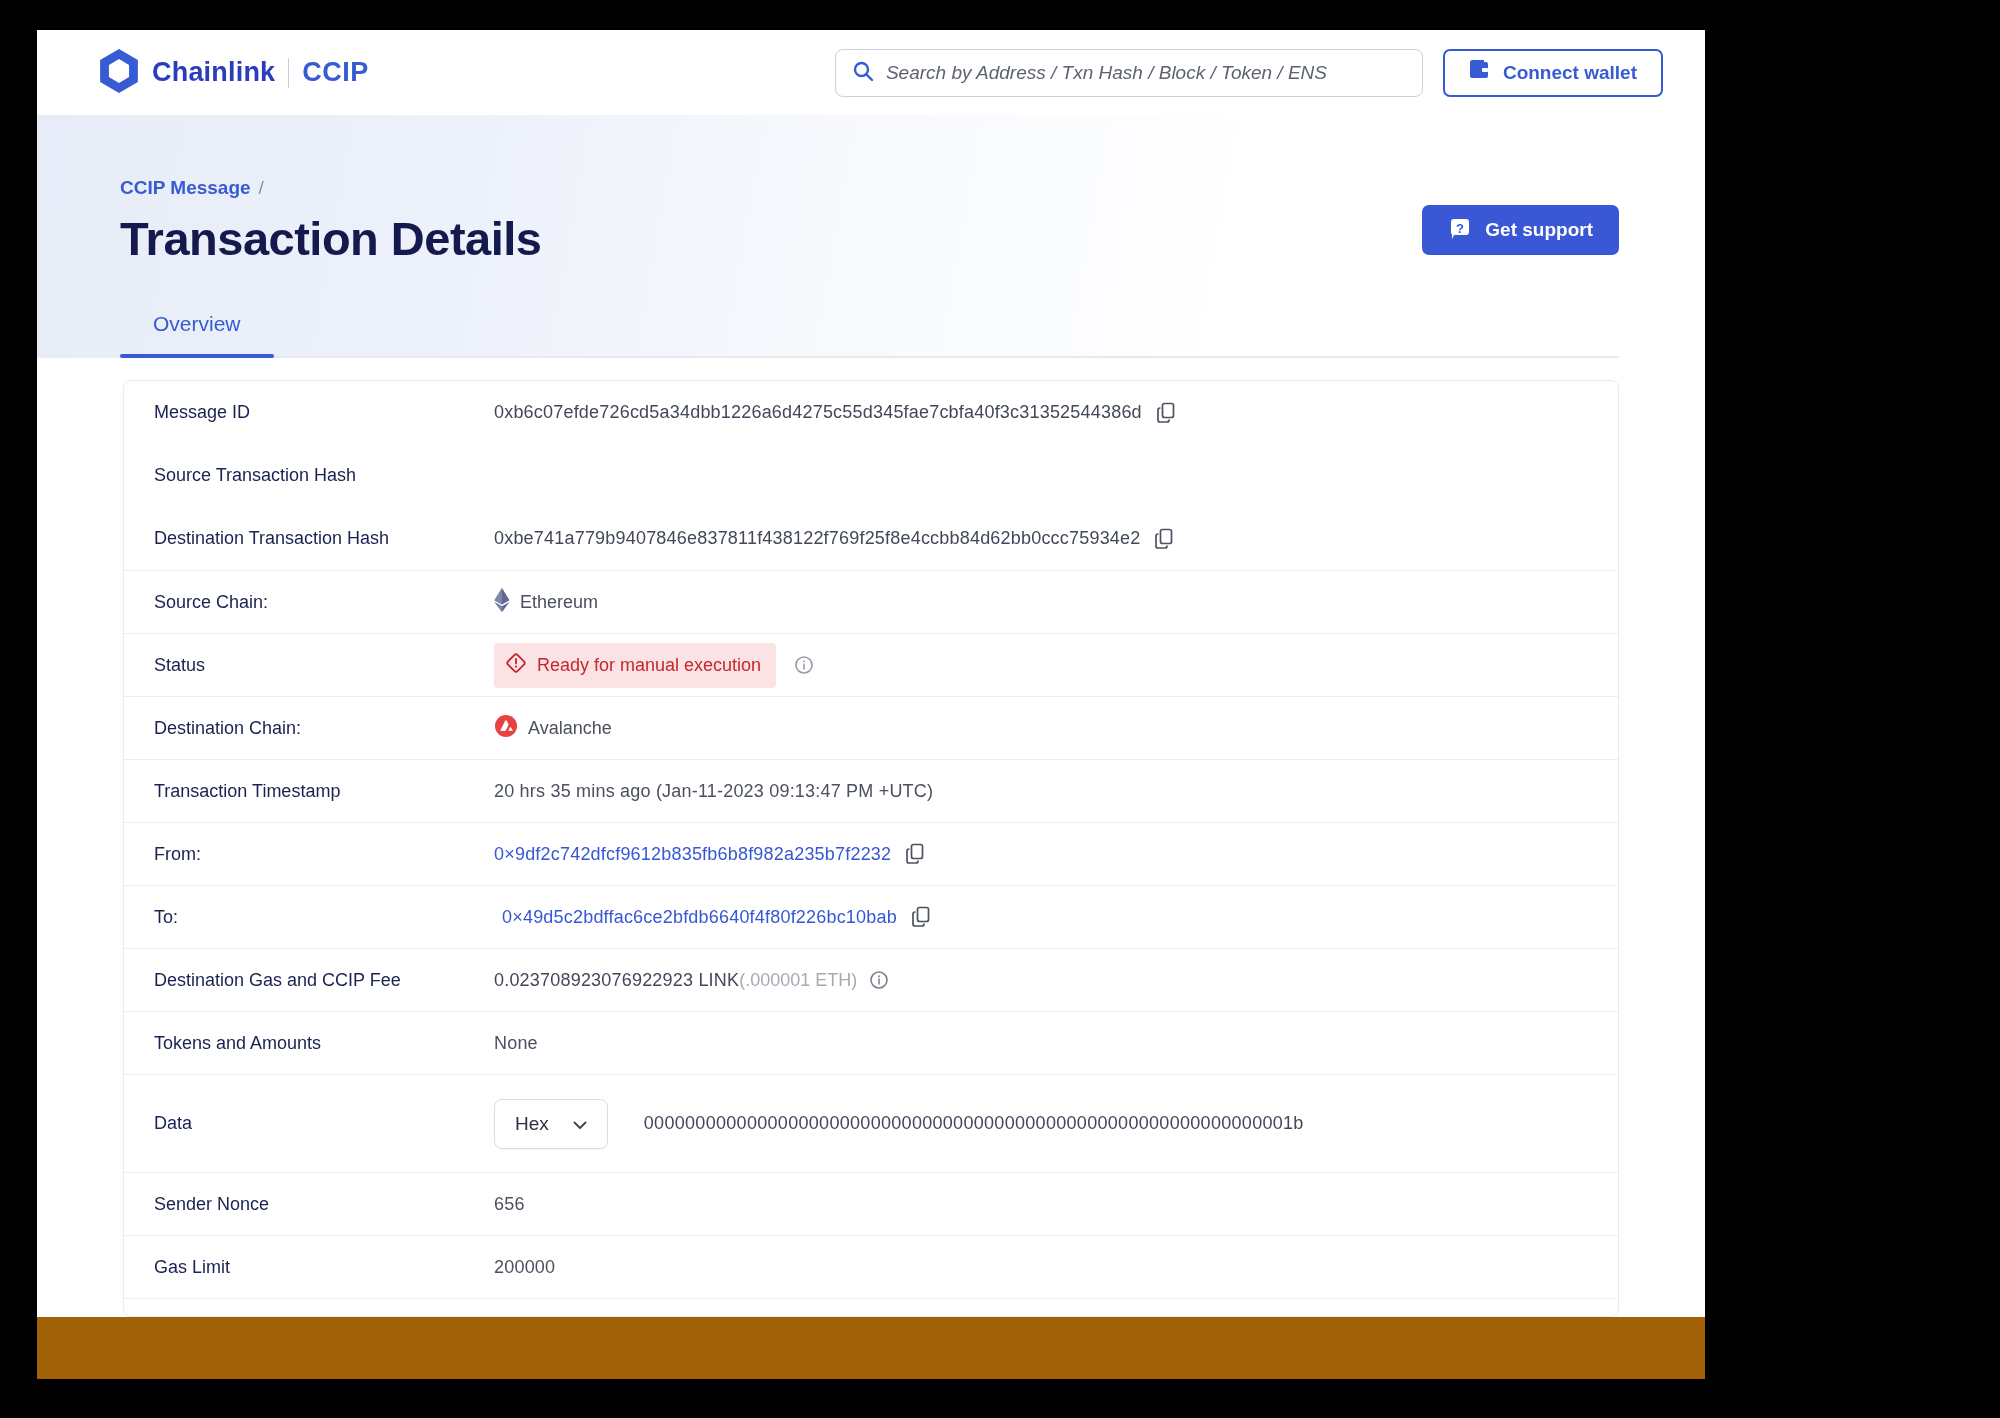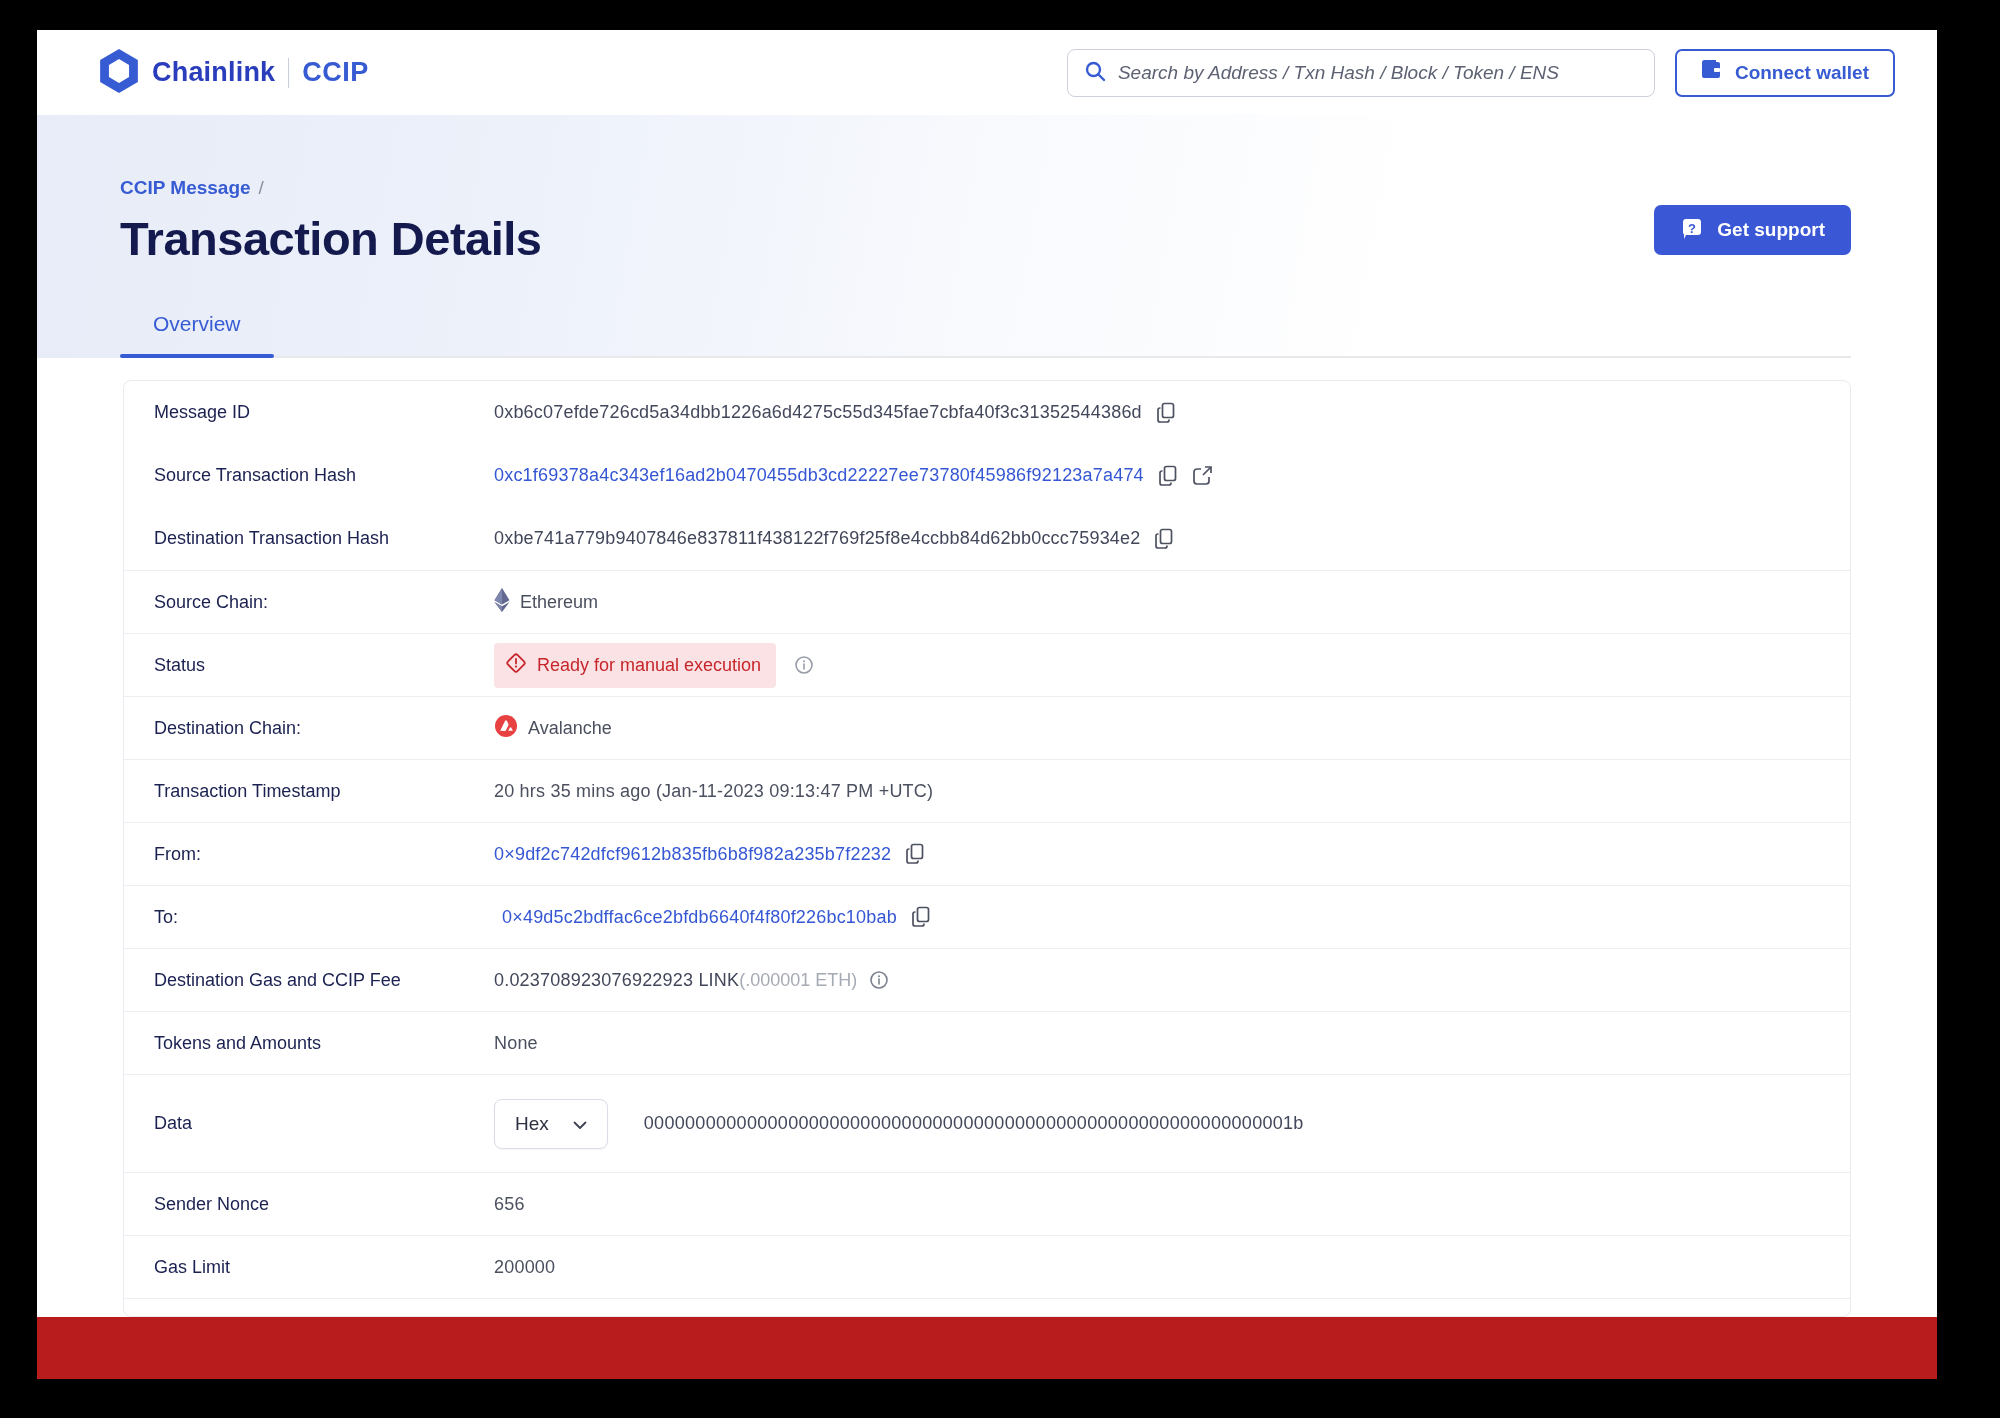--- a/index.html
+++ b/index.html
@@ -1,17 +1,17 @@
 <!DOCTYPE html>
 <html><head>
 <meta charset="utf-8">
 <style>
   * { margin:0; padding:0; box-sizing:border-box; }
   html,body { width:2000px; height:1418px; background:#000; font-family:"Liberation Sans", sans-serif; }
-  .screen { position:absolute; left:37px; top:30px; width:1900px; height:1349px; background:#b91c1c; overflow:hidden; }
+  .screen { position:absolute; left:37px; top:30px; width:1668px; height:1349px; background:#a16207; overflow:hidden; }
 
   
   .header { height:85px; display:flex; align-items:center; padding:0 42px 0 62px; background:#fff; }
   .brand { display:flex; align-items:center; gap:13px; }
   .brand-name { font-size:27px; font-weight:700; color:#2a3dbd; letter-spacing:.2px; }
   .brand-sep { width:1px; height:30px; background:#c9cedb; }
   .brand-product { font-size:27px; font-weight:700; color:#375bd2; letter-spacing:.5px; }
   .header-right { margin-left:auto; display:flex; align-items:center; gap:20px; }
   .search-box { display:flex; align-items:center; width:588px; height:48px; border:1px solid #ccd1dc; border-radius:8px; background:#fff; padding:0 16px; gap:12px; }
   .search-box input { border:none; outline:none; flex:1; font-size:19px; font-style:italic; color:#3d4355; font-family:Liberation Sans, sans-serif; background:transparent; }
@@ -130,36 +130,20 @@
             <svg width="20" height="22" viewBox="0 0 20 22" fill="none">
               <rect x="6.5" y="1.5" width="11" height="14" rx="2" stroke="#4d5261" stroke-width="1.7"></rect>
               <path d="M4.5 6H4a2 2 0 0 0-2 2v10a2 2 0 0 0 2 2h7a2 2 0 0 0 2-2v-.5" stroke="#4d5261" stroke-width="1.7"></path>
             </svg>
           </button>
         </div>
       </div>
 
       <div class="row">
         <div class="row-label">Source Transaction Hash</div>
-        <div class="value-flex">
-          <a class="val link" style="cursor:pointer;">0xc1f69378a4c343ef16ad2b0470455db3cd22227ee73780f45986f92123a7a474</a>
-          <button class="icon-btn">
-            <svg width="20" height="22" viewBox="0 0 20 22" fill="none">
-              <rect x="6.5" y="1.5" width="11" height="14" rx="2" stroke="#4d5261" stroke-width="1.7"></rect>
-              <path d="M4.5 6H4a2 2 0 0 0-2 2v10a2 2 0 0 0 2 2h7a2 2 0 0 0 2-2v-.5" stroke="#4d5261" stroke-width="1.7"></path>
-            </svg>
-          </button>
-          <button class="icon-btn">
-            <svg width="21" height="21" viewBox="0 0 21 21" fill="none">
-              <path d="M9 4H5a3 3 0 0 0-3 3v9a3 3 0 0 0 3 3h9a3 3 0 0 0 3-3v-4" stroke="#4d5261" stroke-width="1.7"></path>
-              <path d="M13 2h6v6" stroke="#4d5261" stroke-width="1.7"></path>
-              <path d="M18.5 2.5L11 10" stroke="#4d5261" stroke-width="1.7"></path>
-            </svg>
-          </button>
-        </div>
       </div>
 
       <div class="row">
         <div class="row-label">Destination Transaction Hash</div>
         <div class="value-flex">
           <span class="val dark">0xbe741a779b9407846e837811f438122f769f25f8e4ccbb84d62bb0ccc75934e2</span>
           <button class="icon-btn">
             <svg width="20" height="22" viewBox="0 0 20 22" fill="none">
               <rect x="6.5" y="1.5" width="11" height="14" rx="2" stroke="#4d5261" stroke-width="1.7"></rect>
               <path d="M4.5 6H4a2 2 0 0 0-2 2v10a2 2 0 0 0 2 2h7a2 2 0 0 0 2-2v-.5" stroke="#4d5261" stroke-width="1.7"></path>

